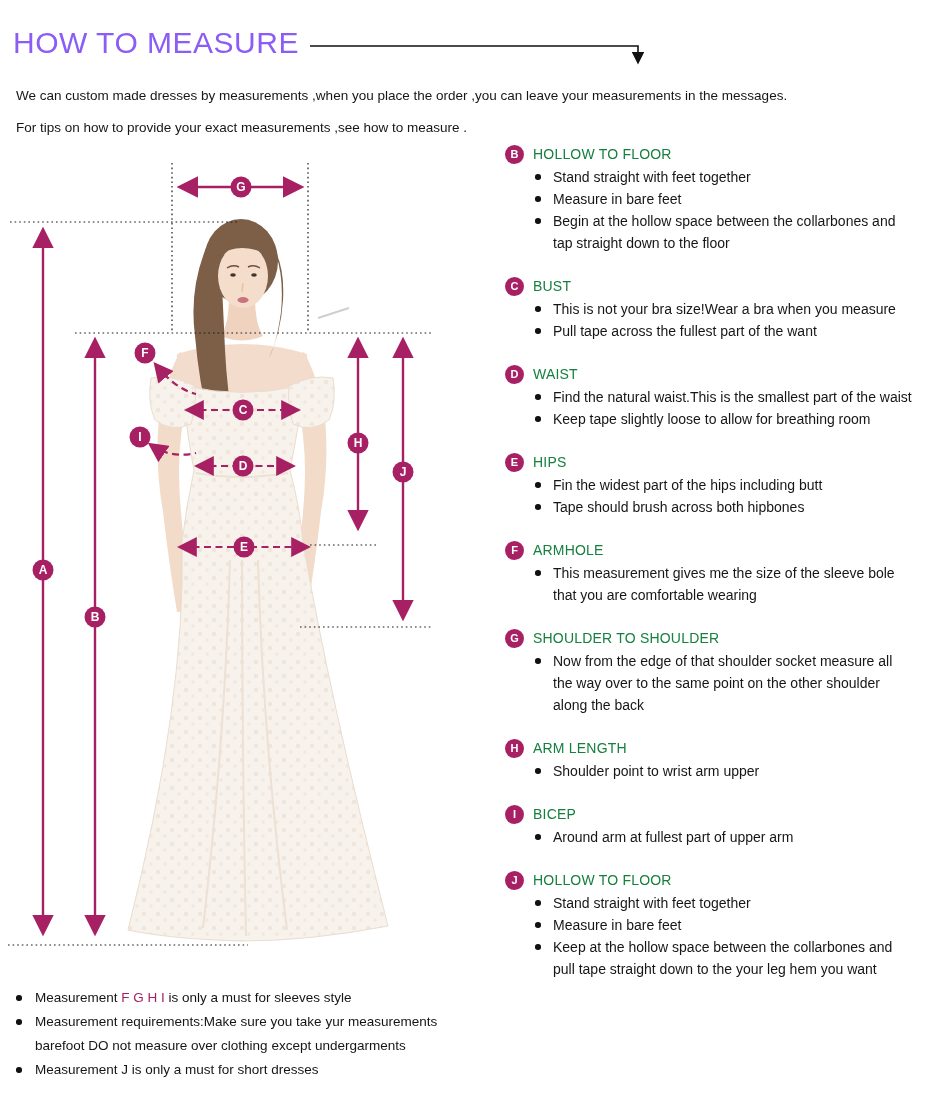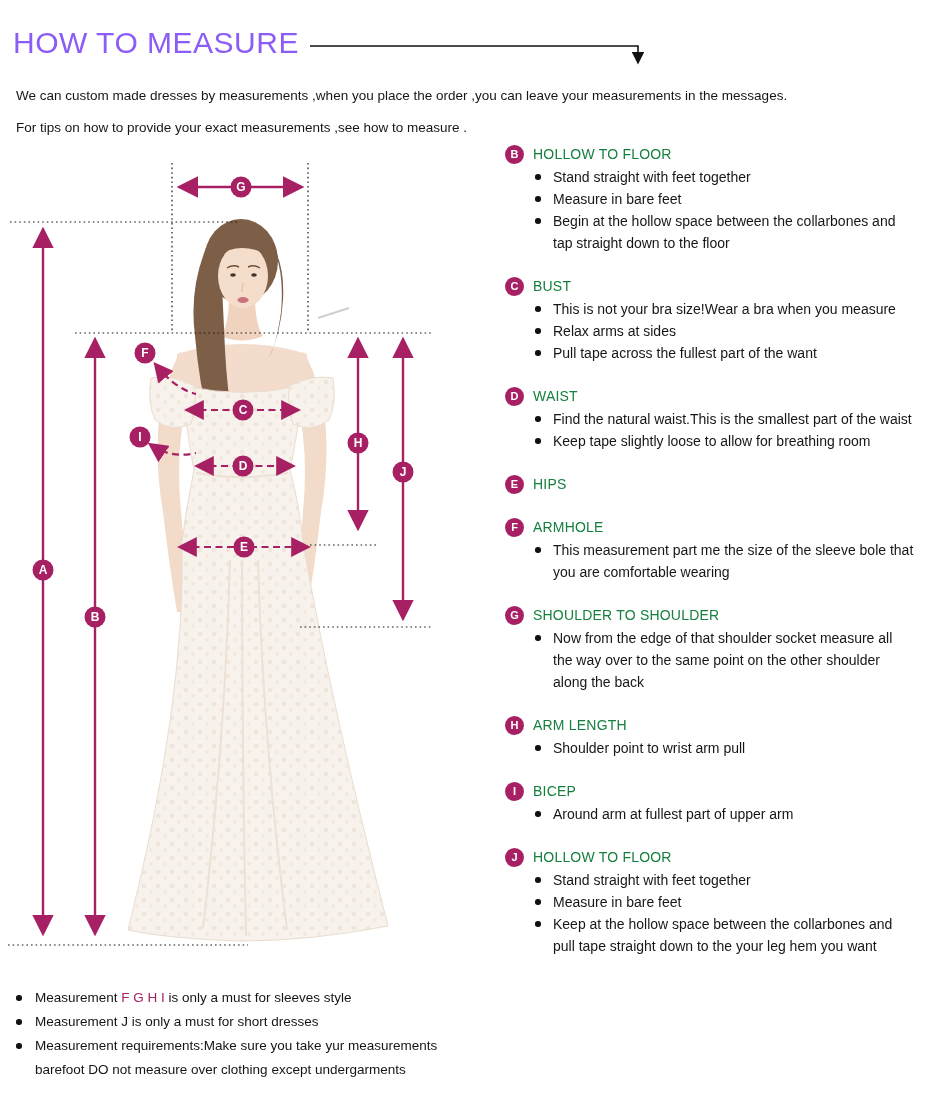--- a/index.html
+++ b/index.html
@@ -201,21 +201,20 @@
 
   <div class="section">
     <div class="sec-head">
       <span class="badge">
             <span class="marker-letter">C</span>
           </span>
       <span class="sec-title">BUST</span>
     </div>
     <ul class="bullets">
           <li>This is not your bra size!Wear a bra when you measure</li>
-          <li>Relax arms at sides</li>
           <li>Pull tape across the fullest part of the want</li>
         </ul>
   </div>
 
   <div class="section">
     <div class="sec-head">
       <span class="badge">
             <span class="marker-letter">D</span>
           </span>
       <span class="sec-title">WAIST</span>
@@ -226,31 +225,35 @@
         </ul>
   </div>
 
   <div class="section">
     <div class="sec-head">
       <span class="badge">
             <span class="marker-letter">E</span>
           </span>
       <span class="sec-title">HIPS</span>
     </div>
+    <ul class="bullets">
+          <li>Fin the widest part of the hips including butt</li>
+          <li>Tape should brush across both hipbones</li>
+        </ul>
   </div>
 
   <div class="section">
     <div class="sec-head">
       <span class="badge">
             <span class="marker-letter">F</span>
           </span>
       <span class="sec-title">ARMHOLE</span>
     </div>
     <ul class="bullets">
-          <li>This measurement part me the size of the sleeve bole that you are comfortable wearing</li>
+          <li>This measurement gives me the size of the sleeve bole that you are comfortable wearing</li>
         </ul>
   </div>
 
   <div class="section">
     <div class="sec-head">
       <span class="badge">
             <span class="marker-letter">G</span>
           </span>
       <span class="sec-title">SHOULDER TO SHOULDER</span>
     </div>
@@ -260,21 +263,21 @@
   </div>
 
   <div class="section">
     <div class="sec-head">
       <span class="badge">
             <span class="marker-letter">H</span>
           </span>
       <span class="sec-title">ARM LENGTH</span>
     </div>
     <ul class="bullets">
-          <li>Shoulder point to wrist arm pull</li>
+          <li>Shoulder point to wrist arm upper</li>
         </ul>
   </div>
 
   <div class="section">
     <div class="sec-head">
       <span class="badge">
             <span class="marker-letter">I</span>
           </span>
       <span class="sec-title">BICEP</span>
     </div>
@@ -293,16 +296,16 @@
     <ul class="bullets">
           <li>Stand straight with feet together</li>
           <li>Measure in bare feet</li>
           <li>Keep at the hollow space between the collarbones and pull tape straight down to the your leg hem you want</li>
         </ul>
   </div>
 </div>
 
   <ul class="notes" id="notes">
       <li><span>Measurement </span><span class="accent-text">F G H I</span><span> is only a must for sleeves style</span></li>
+      <li><span>Measurement requirements:Make sure you take yur measurements barefoot DO not measure over clothing except undergarments</span></li>
       <li><span>Measurement J is only a must for short dresses</span></li>
-      <li><span>Measurement requirements:Make sure you take yur measurements barefoot DO not measure over clothing except undergarments</span></li>
     </ul>
 </div>
 
 </body></html>

